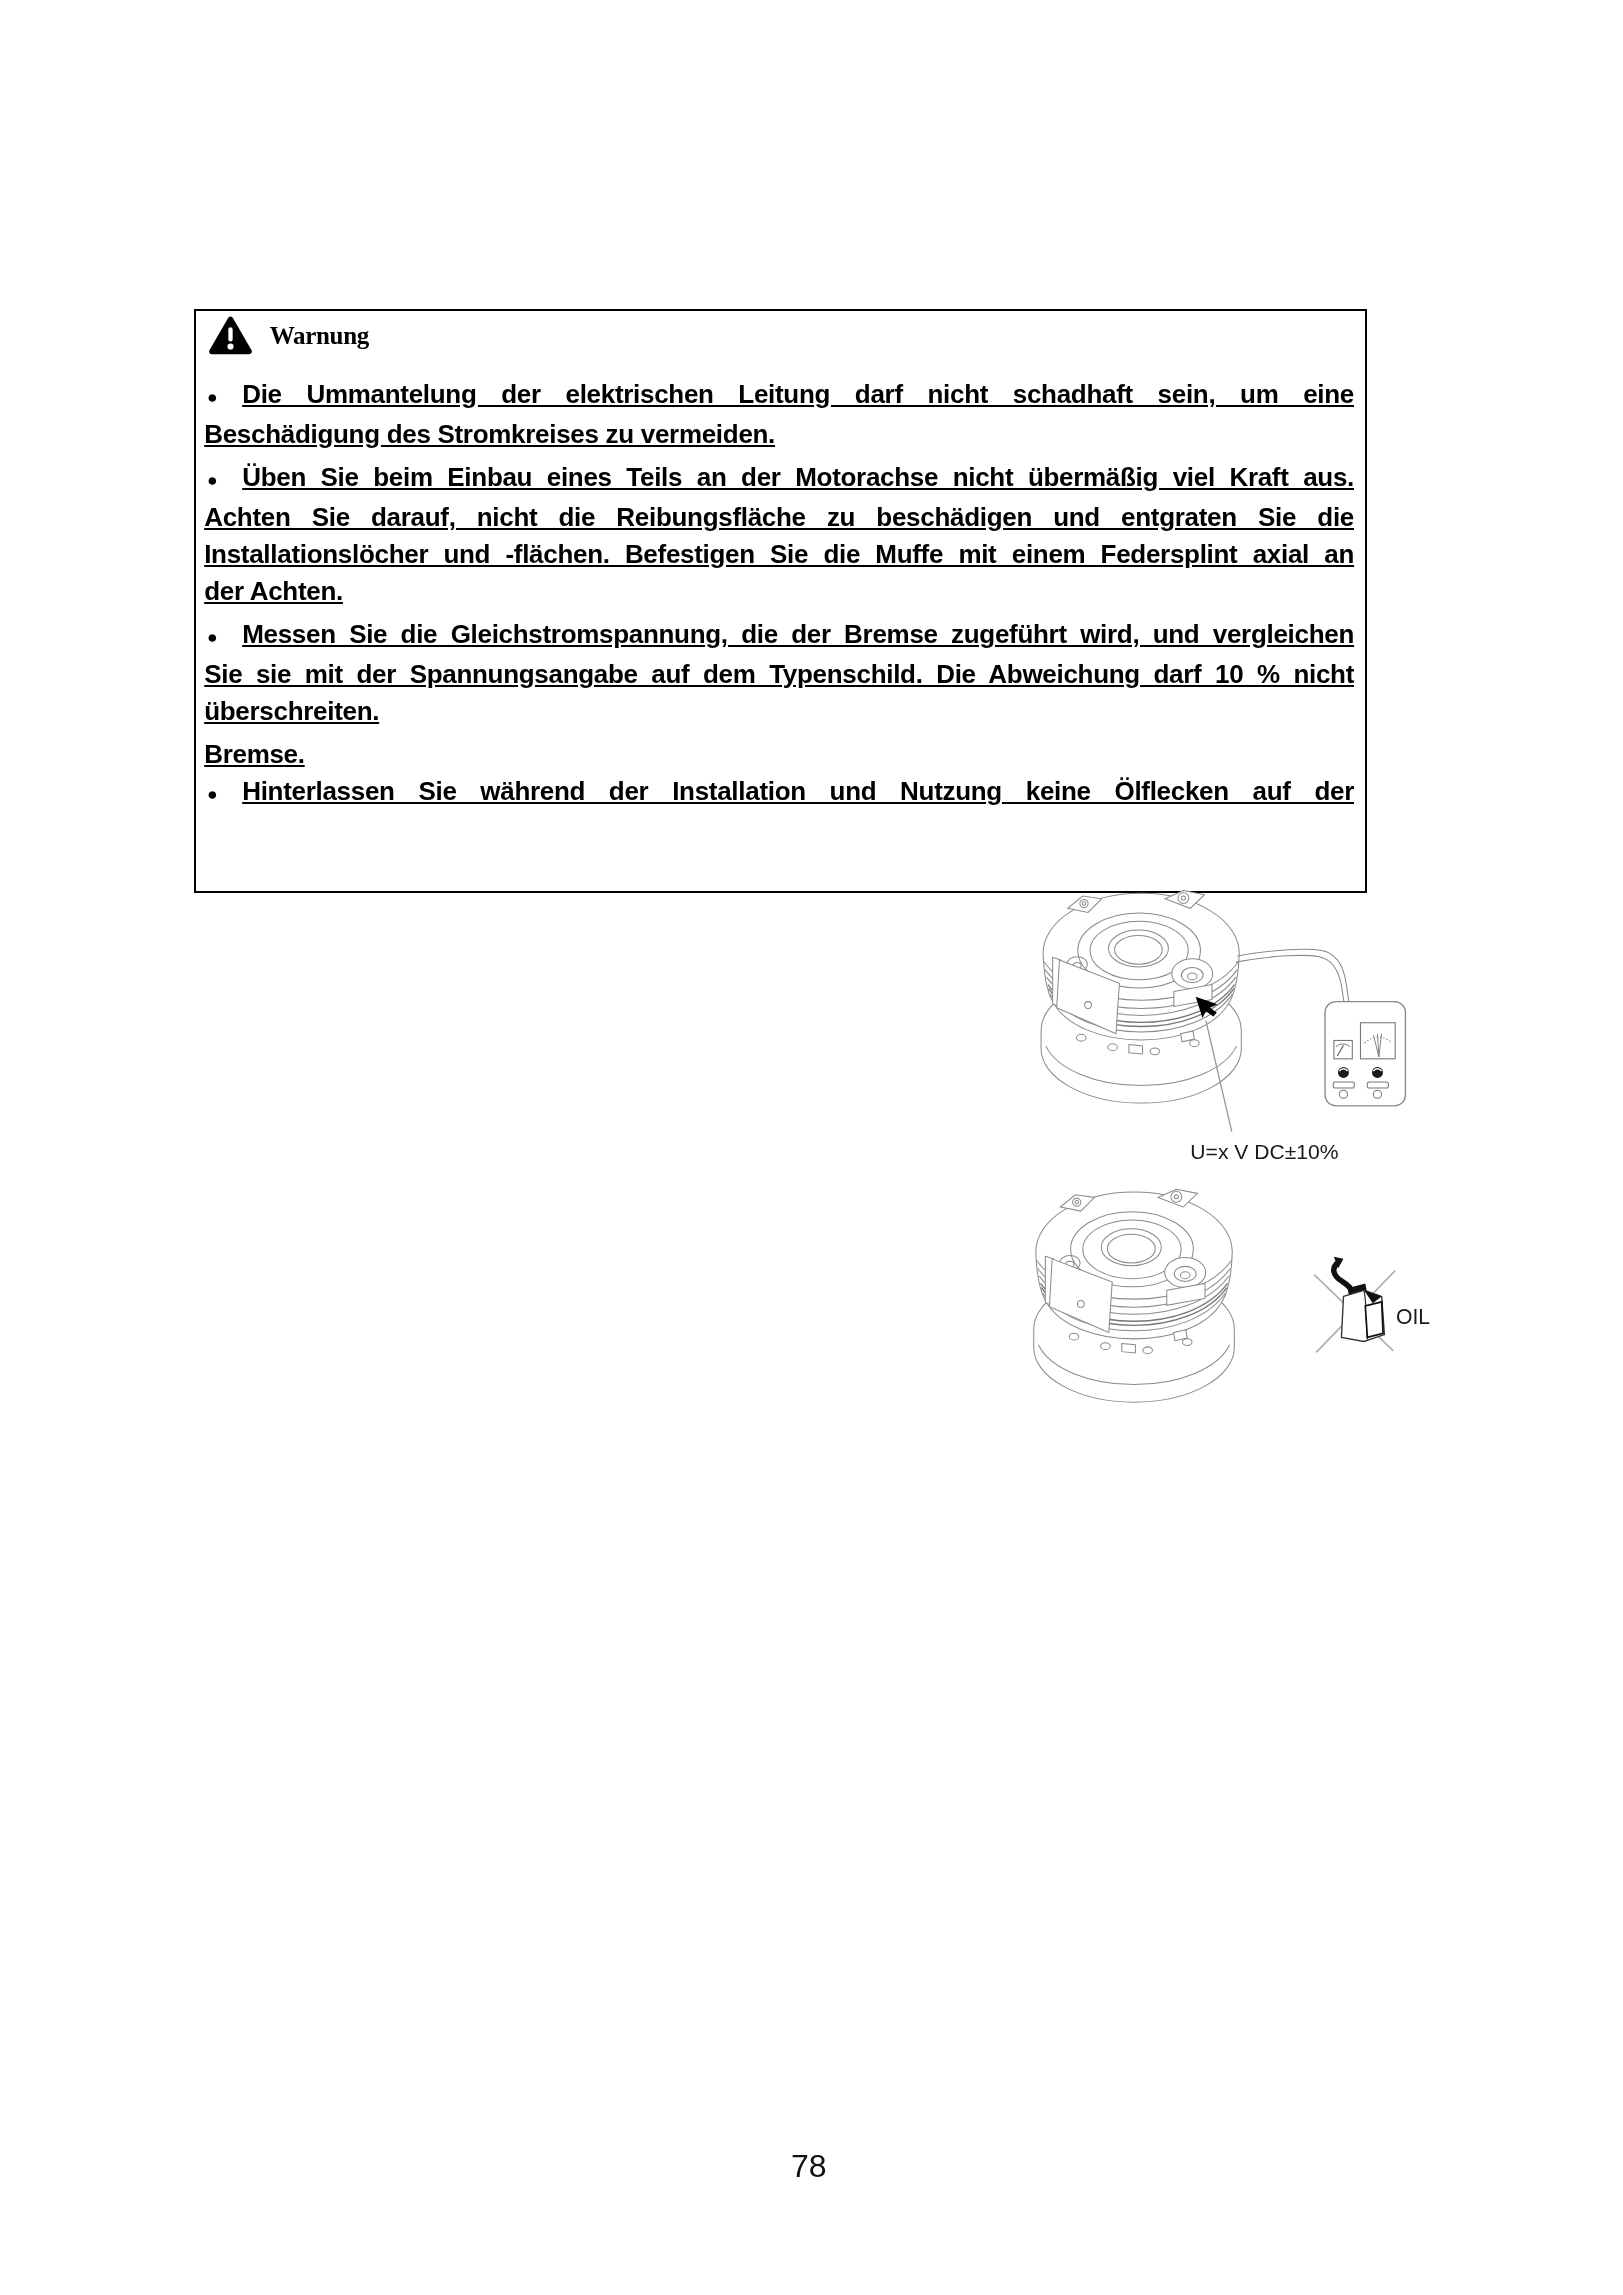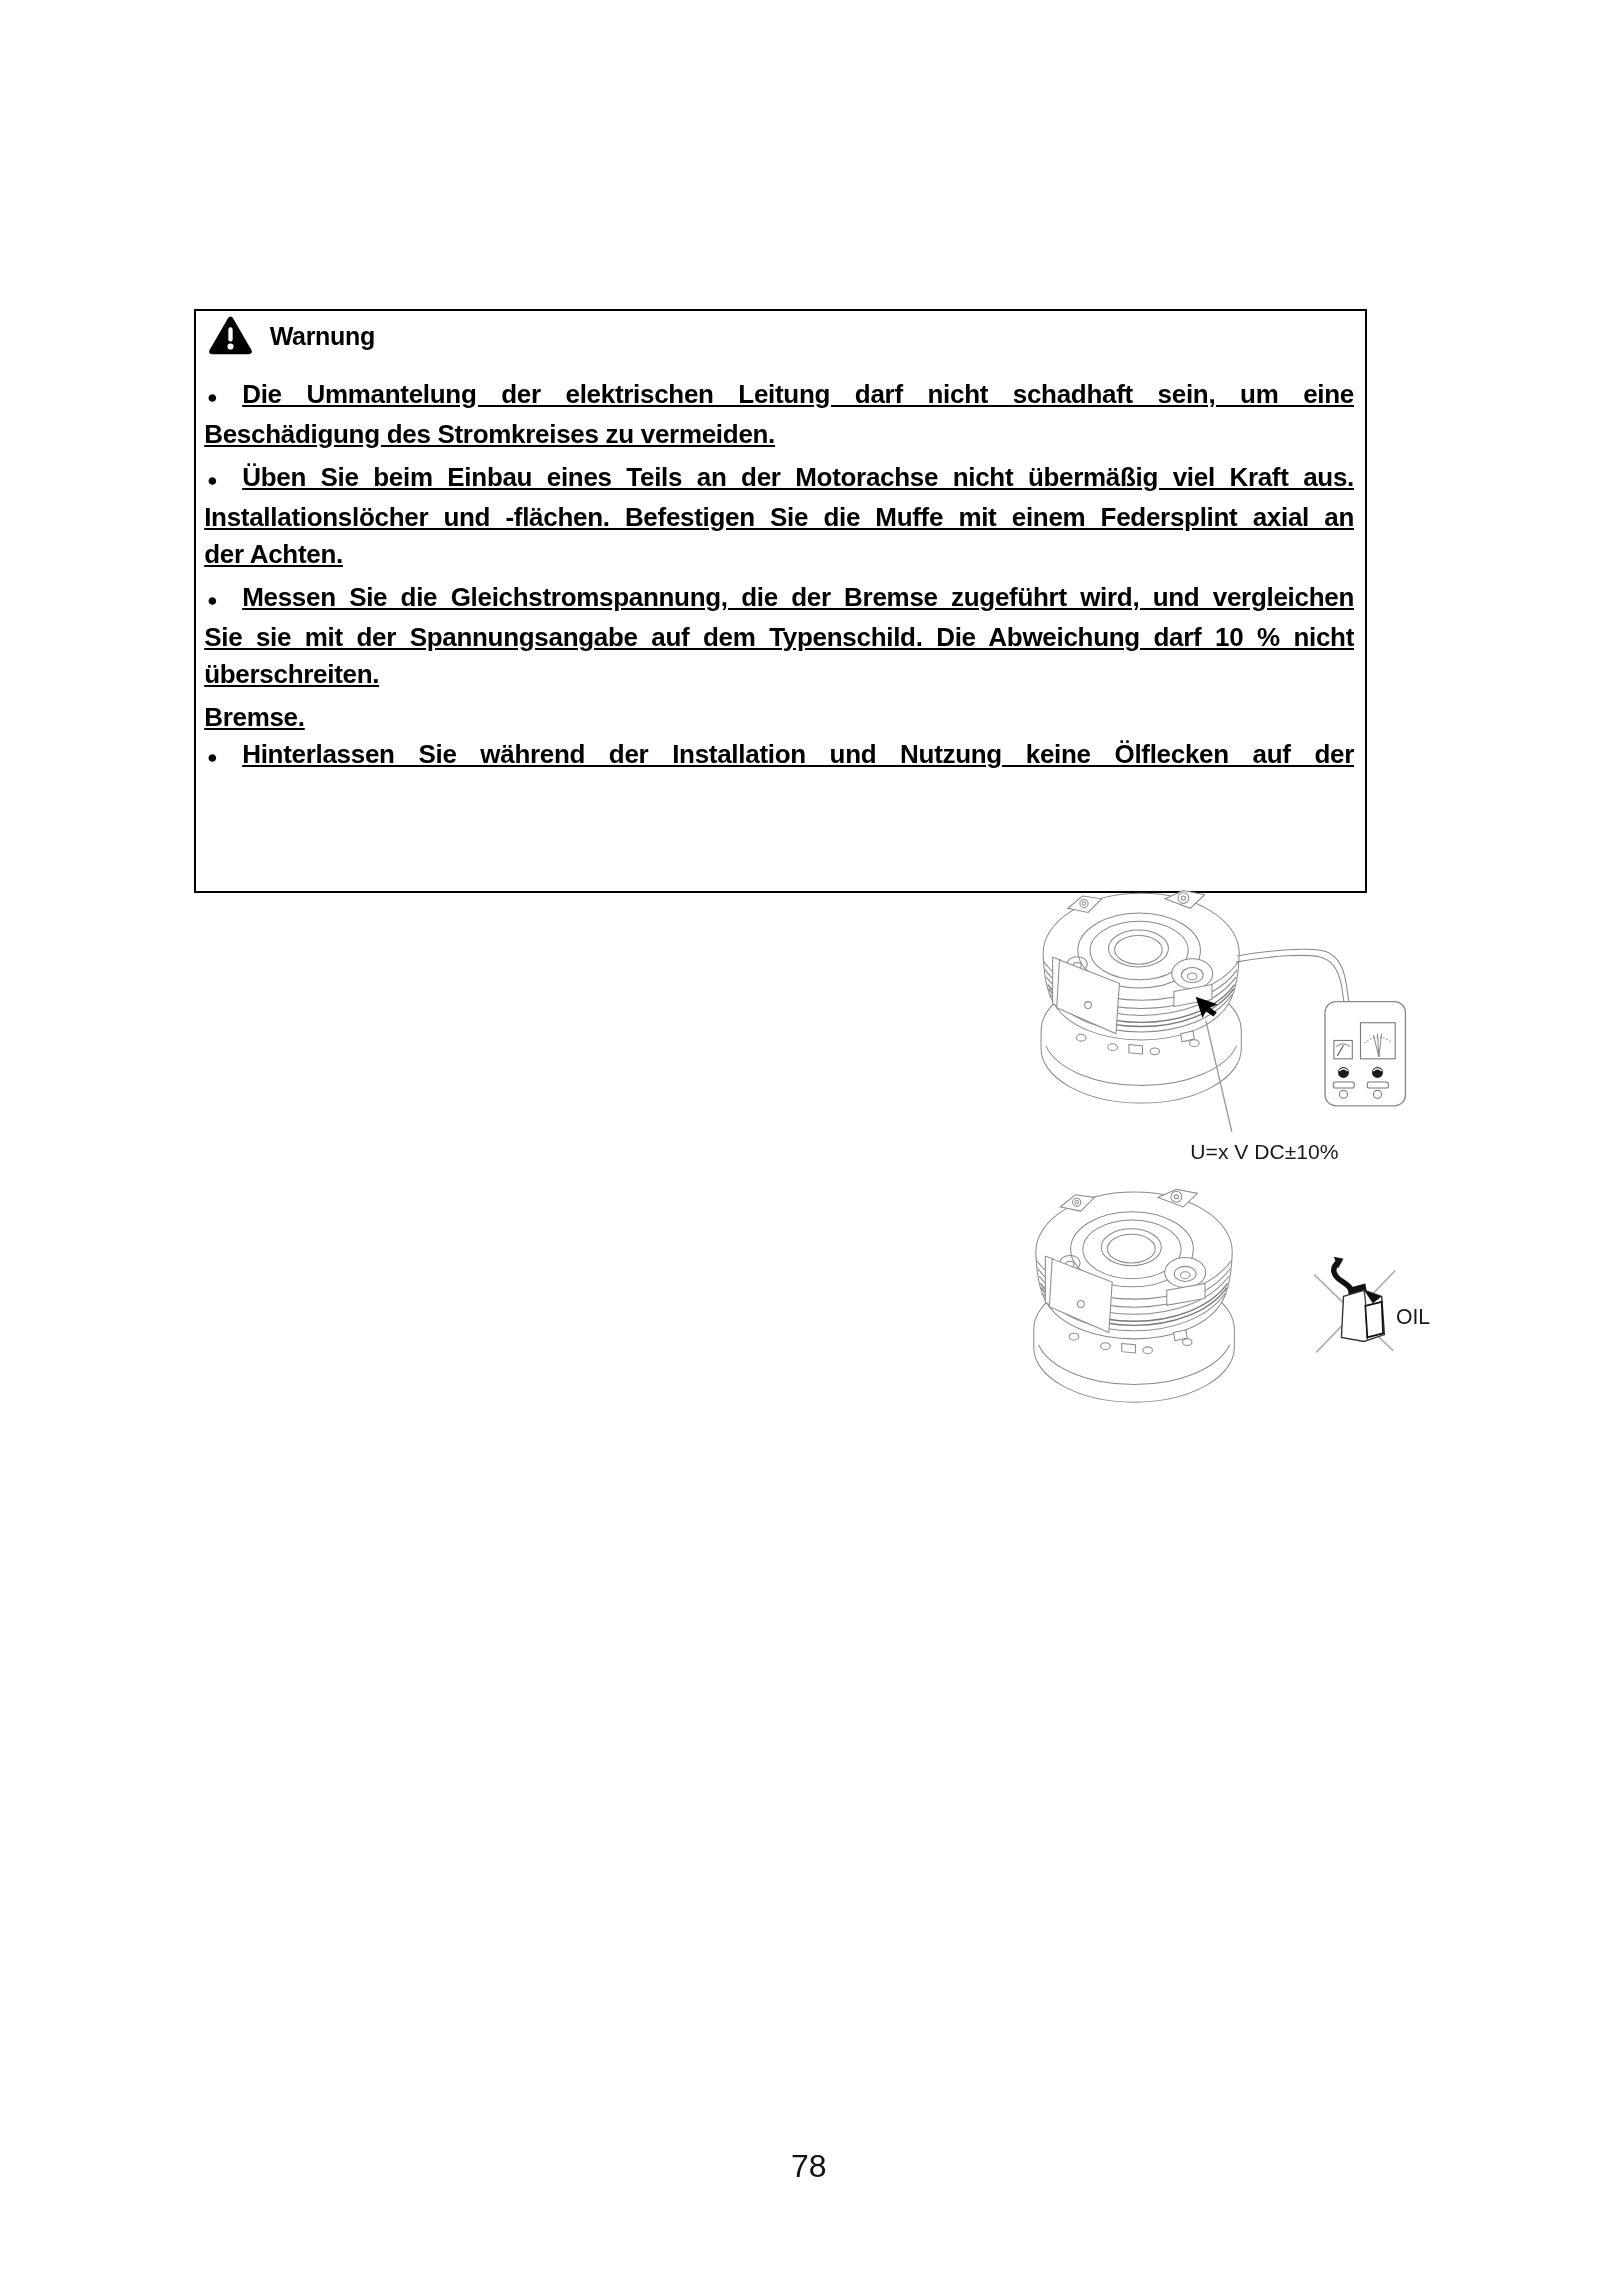--- a/index.html
+++ b/index.html
@@ -1,21 +1,21 @@
 <!DOCTYPE html>
 <html style="font-size:11px"><head>
 <meta charset="utf-8">
 <style>
   html,body{margin:0;padding:0;background:#ffffff;}
   .page{position:relative;width:1623px;height:2295px;background:#ffffff;overflow:hidden;
         font-family:"Liberation Sans","DejaVu Sans",sans-serif;color:#000;}
   
   .warning-box{position:absolute;left:194px;top:309px;width:1173px;height:584px;
                border:2.7px solid #000;box-sizing:border-box;background:#fff;}
-  .whead{position:absolute;top:4.1px;left:12.3px;display:flex;align-items:center;gap:16.4px;}
+  .whead{position:absolute;top:4.1px;left:12.3px;display:flex;align-items:center;gap:16.4px;font-family:Liberation Serif, serif;}
   .whead .wtitle{font-size:25px;font-weight:bold;letter-spacing:-0.3px;}
   .wtext{position:absolute;left:8.2px;right:11px;top:65px;}
   .wpara{margin:0;text-decoration:underline;}
   .wpara + .wpara{margin-top:6.1px;}
   .wline{font-size:26px;font-weight:bold;line-height:37px;letter-spacing:-0.3px;
          text-align:justify;text-align-last:justify;white-space:normal;}
   .wline.last{text-align-last:left;}
   .blt{display:inline-block;width:38px;font-size:17.7px;text-indent:2.7px;}
   
   .fig{position:absolute;}
@@ -90,20 +90,21 @@
       <span class="wtitle">Warnung</span>
     </div>
 
     <div class="wtext">
       <div class="wpara">
         <div class="wline"><span class="blt">●</span><span>Die Ummantelung der elektrischen Leitung darf nicht schadhaft sein, um eine</span></div>
         <div class="wline last">Beschädigung des Stromkreises zu vermeiden.</div>
       </div>
       <div class="wpara">
         <div class="wline"><span class="blt">●</span><span>Üben Sie beim Einbau eines Teils an der Motorachse nicht übermäßig viel Kraft aus.</span></div>
+        <div class="wline">Achten Sie darauf, nicht die Reibungsfläche zu beschädigen und entgraten Sie die</div>
         <div class="wline">Installationslöcher und -flächen. Befestigen Sie die Muffe mit einem Federsplint axial an</div>
         <div class="wline last">der Achten.</div>
       </div>
       <div class="wpara">
         <div class="wline"><span class="blt">●</span><span>Messen Sie die Gleichstromspannung, die der Bremse zugeführt wird, und vergleichen</span></div>
         <div class="wline">Sie sie mit der Spannungsangabe auf dem Typenschild. Die Abweichung darf 10 % nicht</div>
         <div class="wline last">überschreiten.</div>
       </div>
       <div class="wpara">
         <div class="wline last">Bremse.</div>

